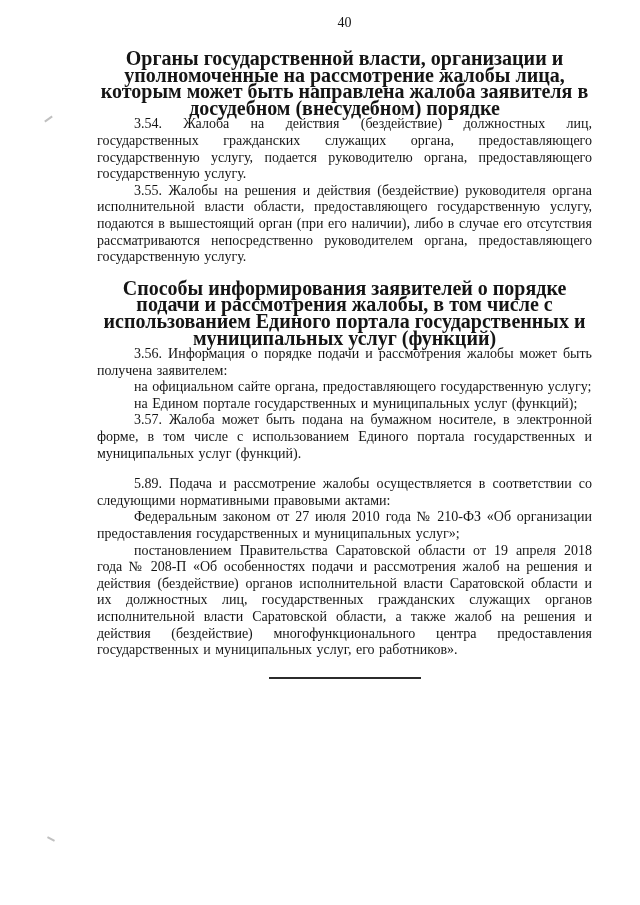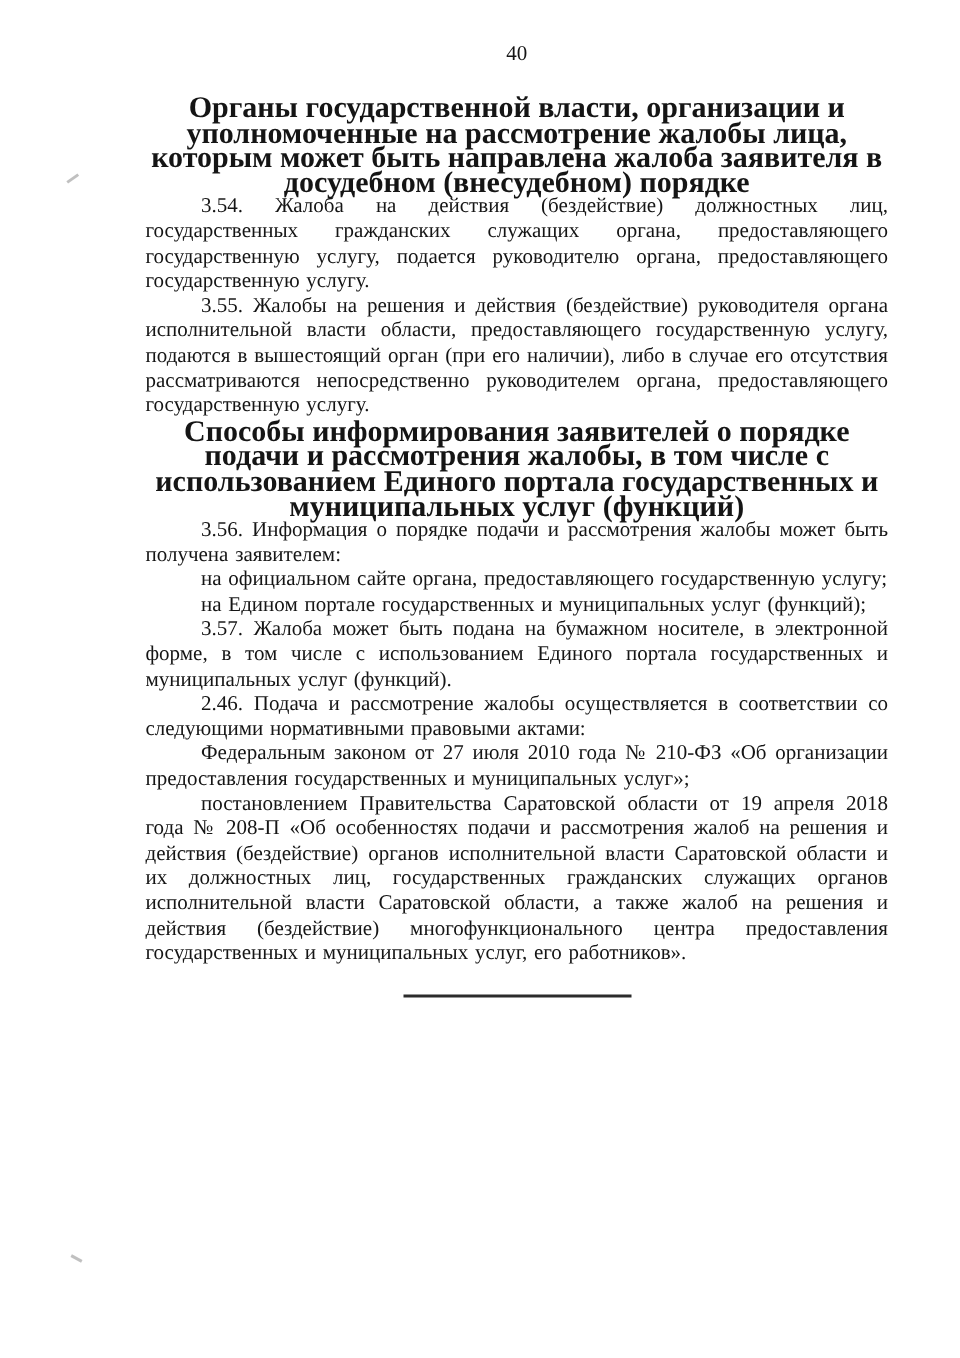--- a/index.html
+++ b/index.html
@@ -11,32 +11,32 @@
     width: 640px;
     height: 905px;
     font-family: "Liberation Serif", "DejaVu Serif", serif;
     color: #151515;
   }
   .page {
     position: relative;
     width: 640px;
     height: 905px;
     box-sizing: border-box;
-    padding: 28px 48px 0 97px;
+    padding: 14px 48px 0 97px;
     overflow: hidden;
     background: #ffffff;
   }
   .page-number {
     text-align: center;
     font-size: 14px;
     line-height: 17px;
     margin: 0 0 19px 0;
   }
   .section { margin-top: 0; }
-  .section + .section { }
+  .section + .section { margin-top: 14px; }
   .heading {
     font-weight: bold;
     text-align: center;
     font-size: 20px;
     line-height: 16.6px;
     margin: 0;
   }
   .para {
     margin: 0;
     text-align: justify;
@@ -81,21 +81,21 @@
 
   <div class="section">
     <h2 class="heading">Способы информирования заявителей о порядке подачи и рассмотрения жалобы, в том числе с использованием Единого портала государственных и муниципальных услуг (функций)</h2>
     <p class="para">3.56. Информация о порядке подачи и рассмотрения жалобы может быть получена заявителем:</p>
     <p class="para">на официальном сайте органа, предоставляющего государственную услугу;</p>
     <p class="para">на Едином портале государственных и муниципальных услуг (функций);</p>
     <p class="para">3.57. Жалоба может быть подана на бумажном носителе, в электронной форме, в том числе с использованием Единого портала государственных и муниципальных услуг (функций).</p>
   </div>
 
   <div class="section">
-    <p class="para">2.46. Подача и рассмотрение жалобы осуществляется в соответствии со следующими нормативными правовыми актами:</p>
+    <p class="para">5.89. Подача и рассмотрение жалобы осуществляется в соответствии со следующими нормативными правовыми актами:</p>
     <p class="para">Федеральным законом от 27 июля 2010 года № 210-ФЗ «Об организации предоставления государственных и муниципальных услуг»;</p>
     <p class="para">постановлением Правительства Саратовской области от 19 апреля 2018 года № 208-П «Об особенностях подачи и рассмотрения жалоб на решения и действия (бездействие) органов исполнительной власти Саратовской области и их должностных лиц, государственных гражданских служащих органов исполнительной власти Саратовской области, а также жалоб на решения и действия (бездействие) многофункционального центра предоставления государственных и муниципальных услуг, его работников».</p>
   </div>
 
   <div class="divider"></div>
 
   <div class="artifact artifact-1"></div>
   <div class="artifact artifact-2"></div>
 </div>
 

